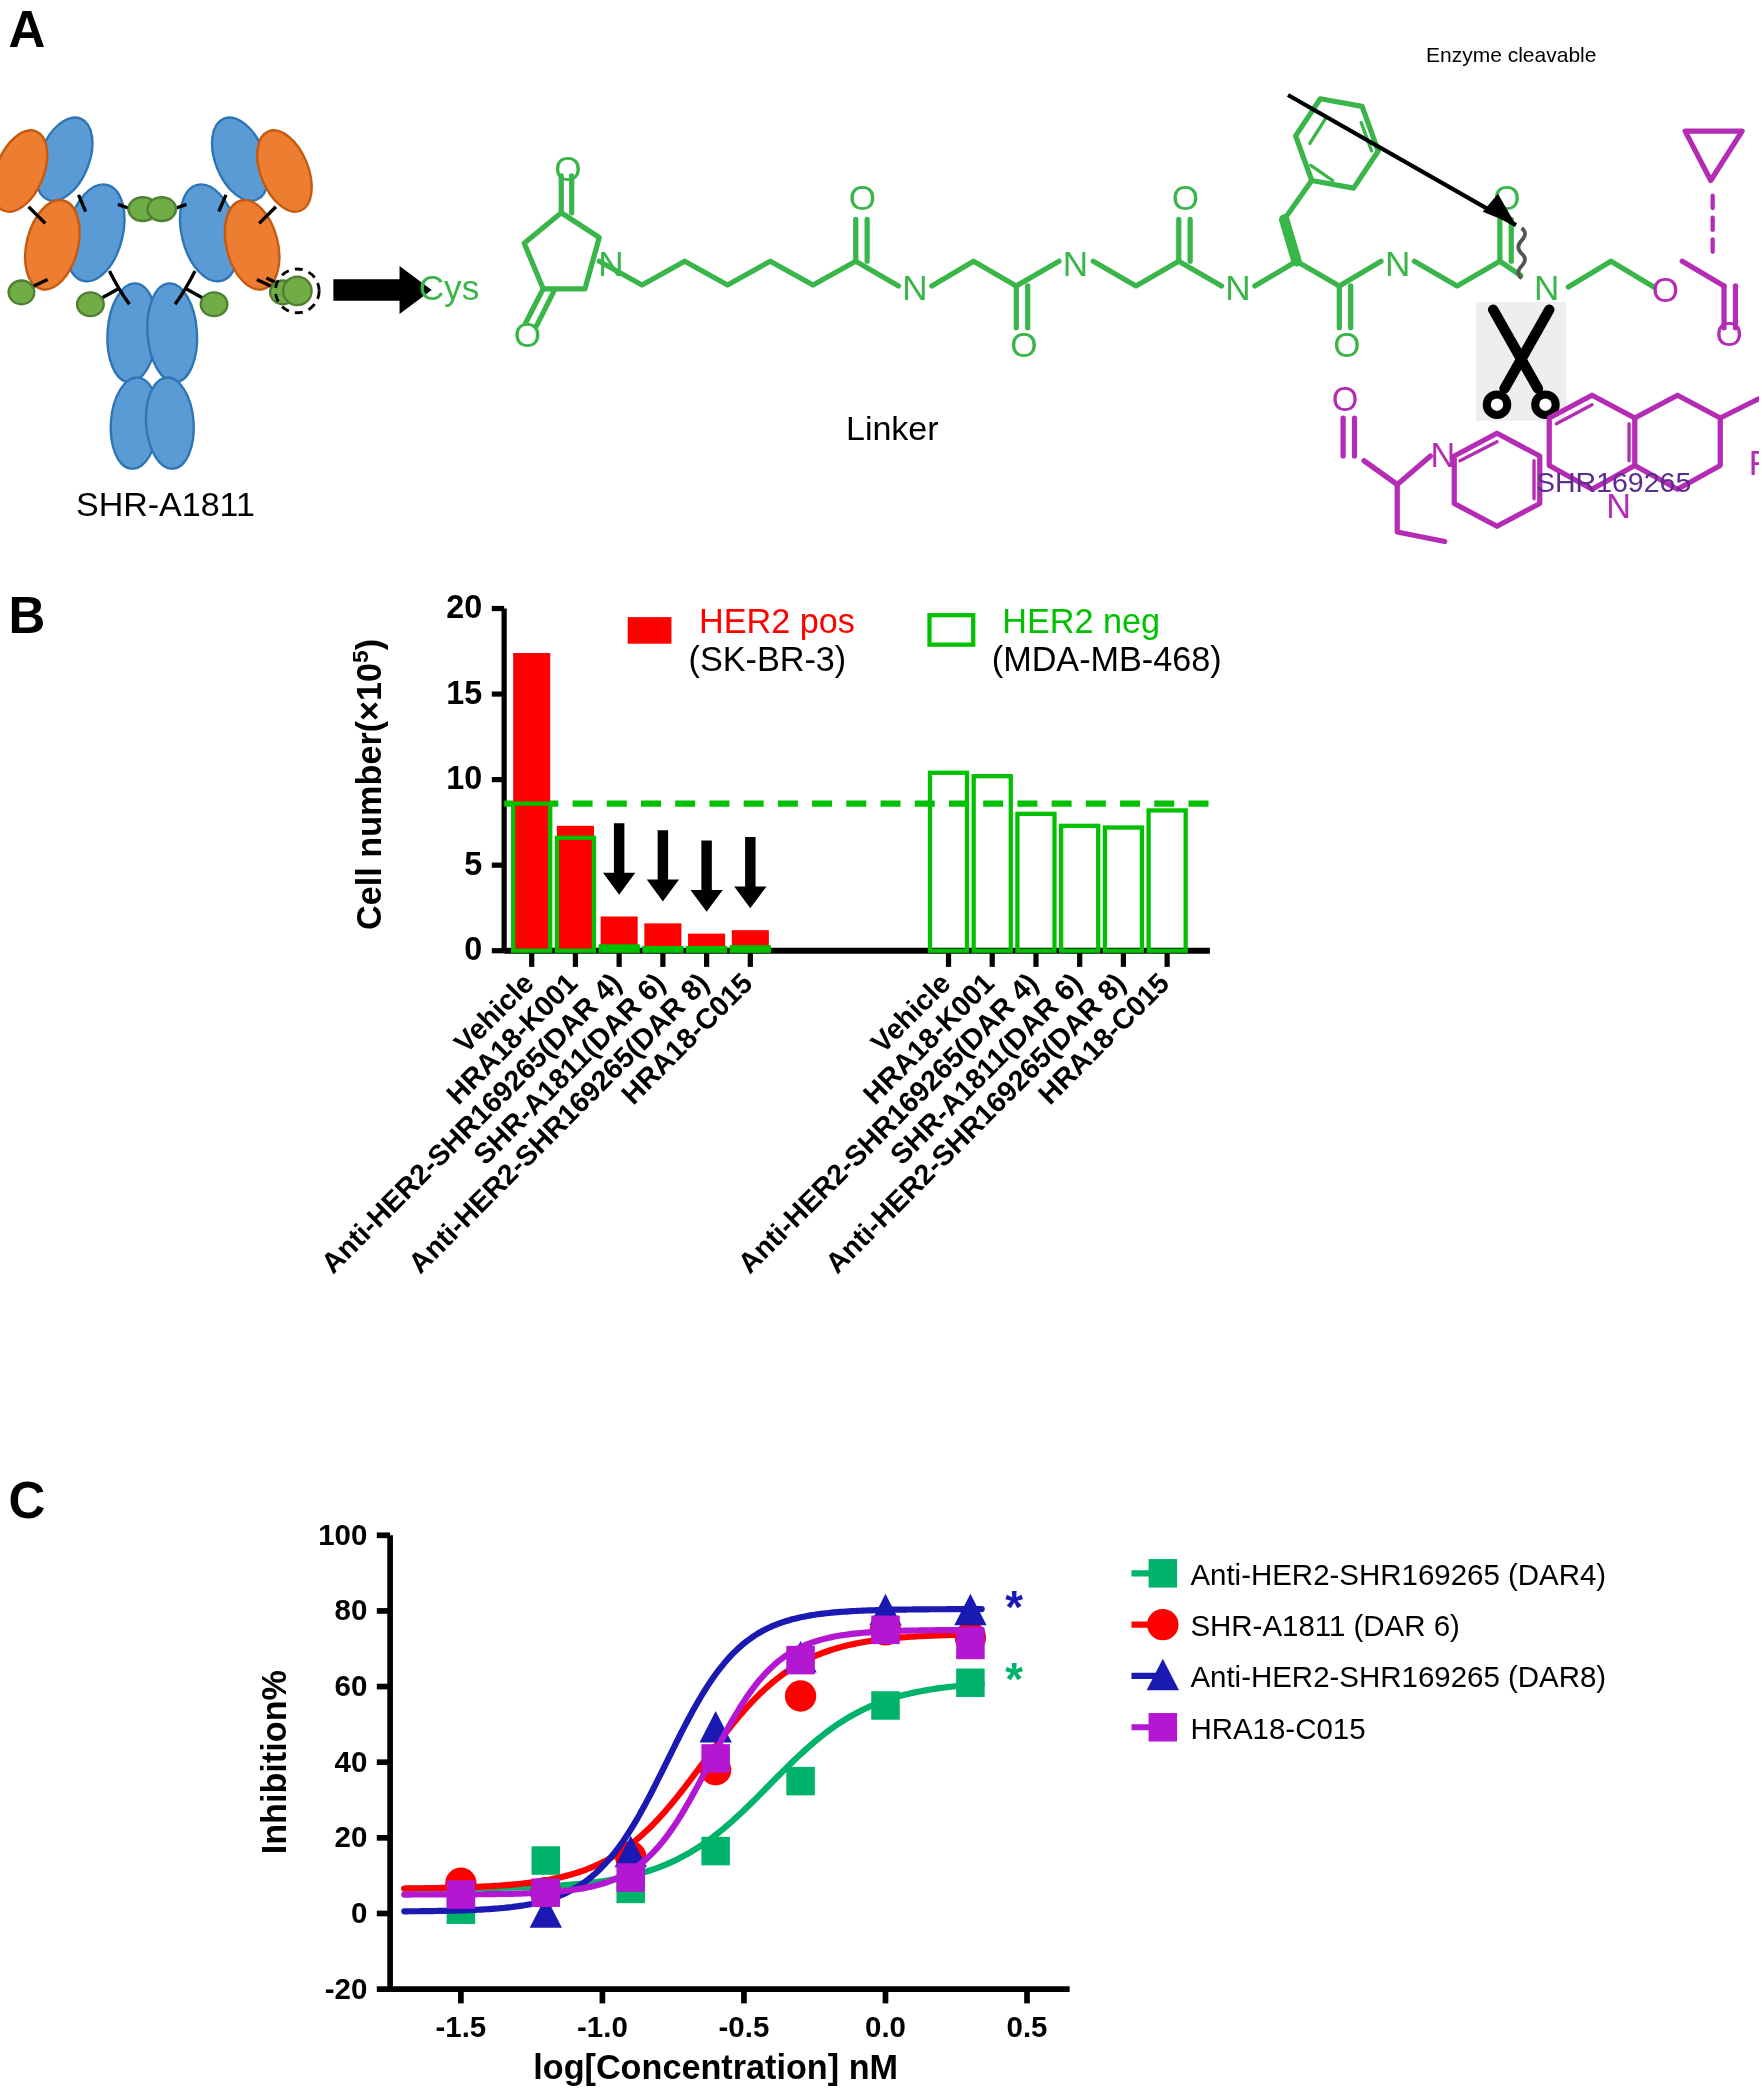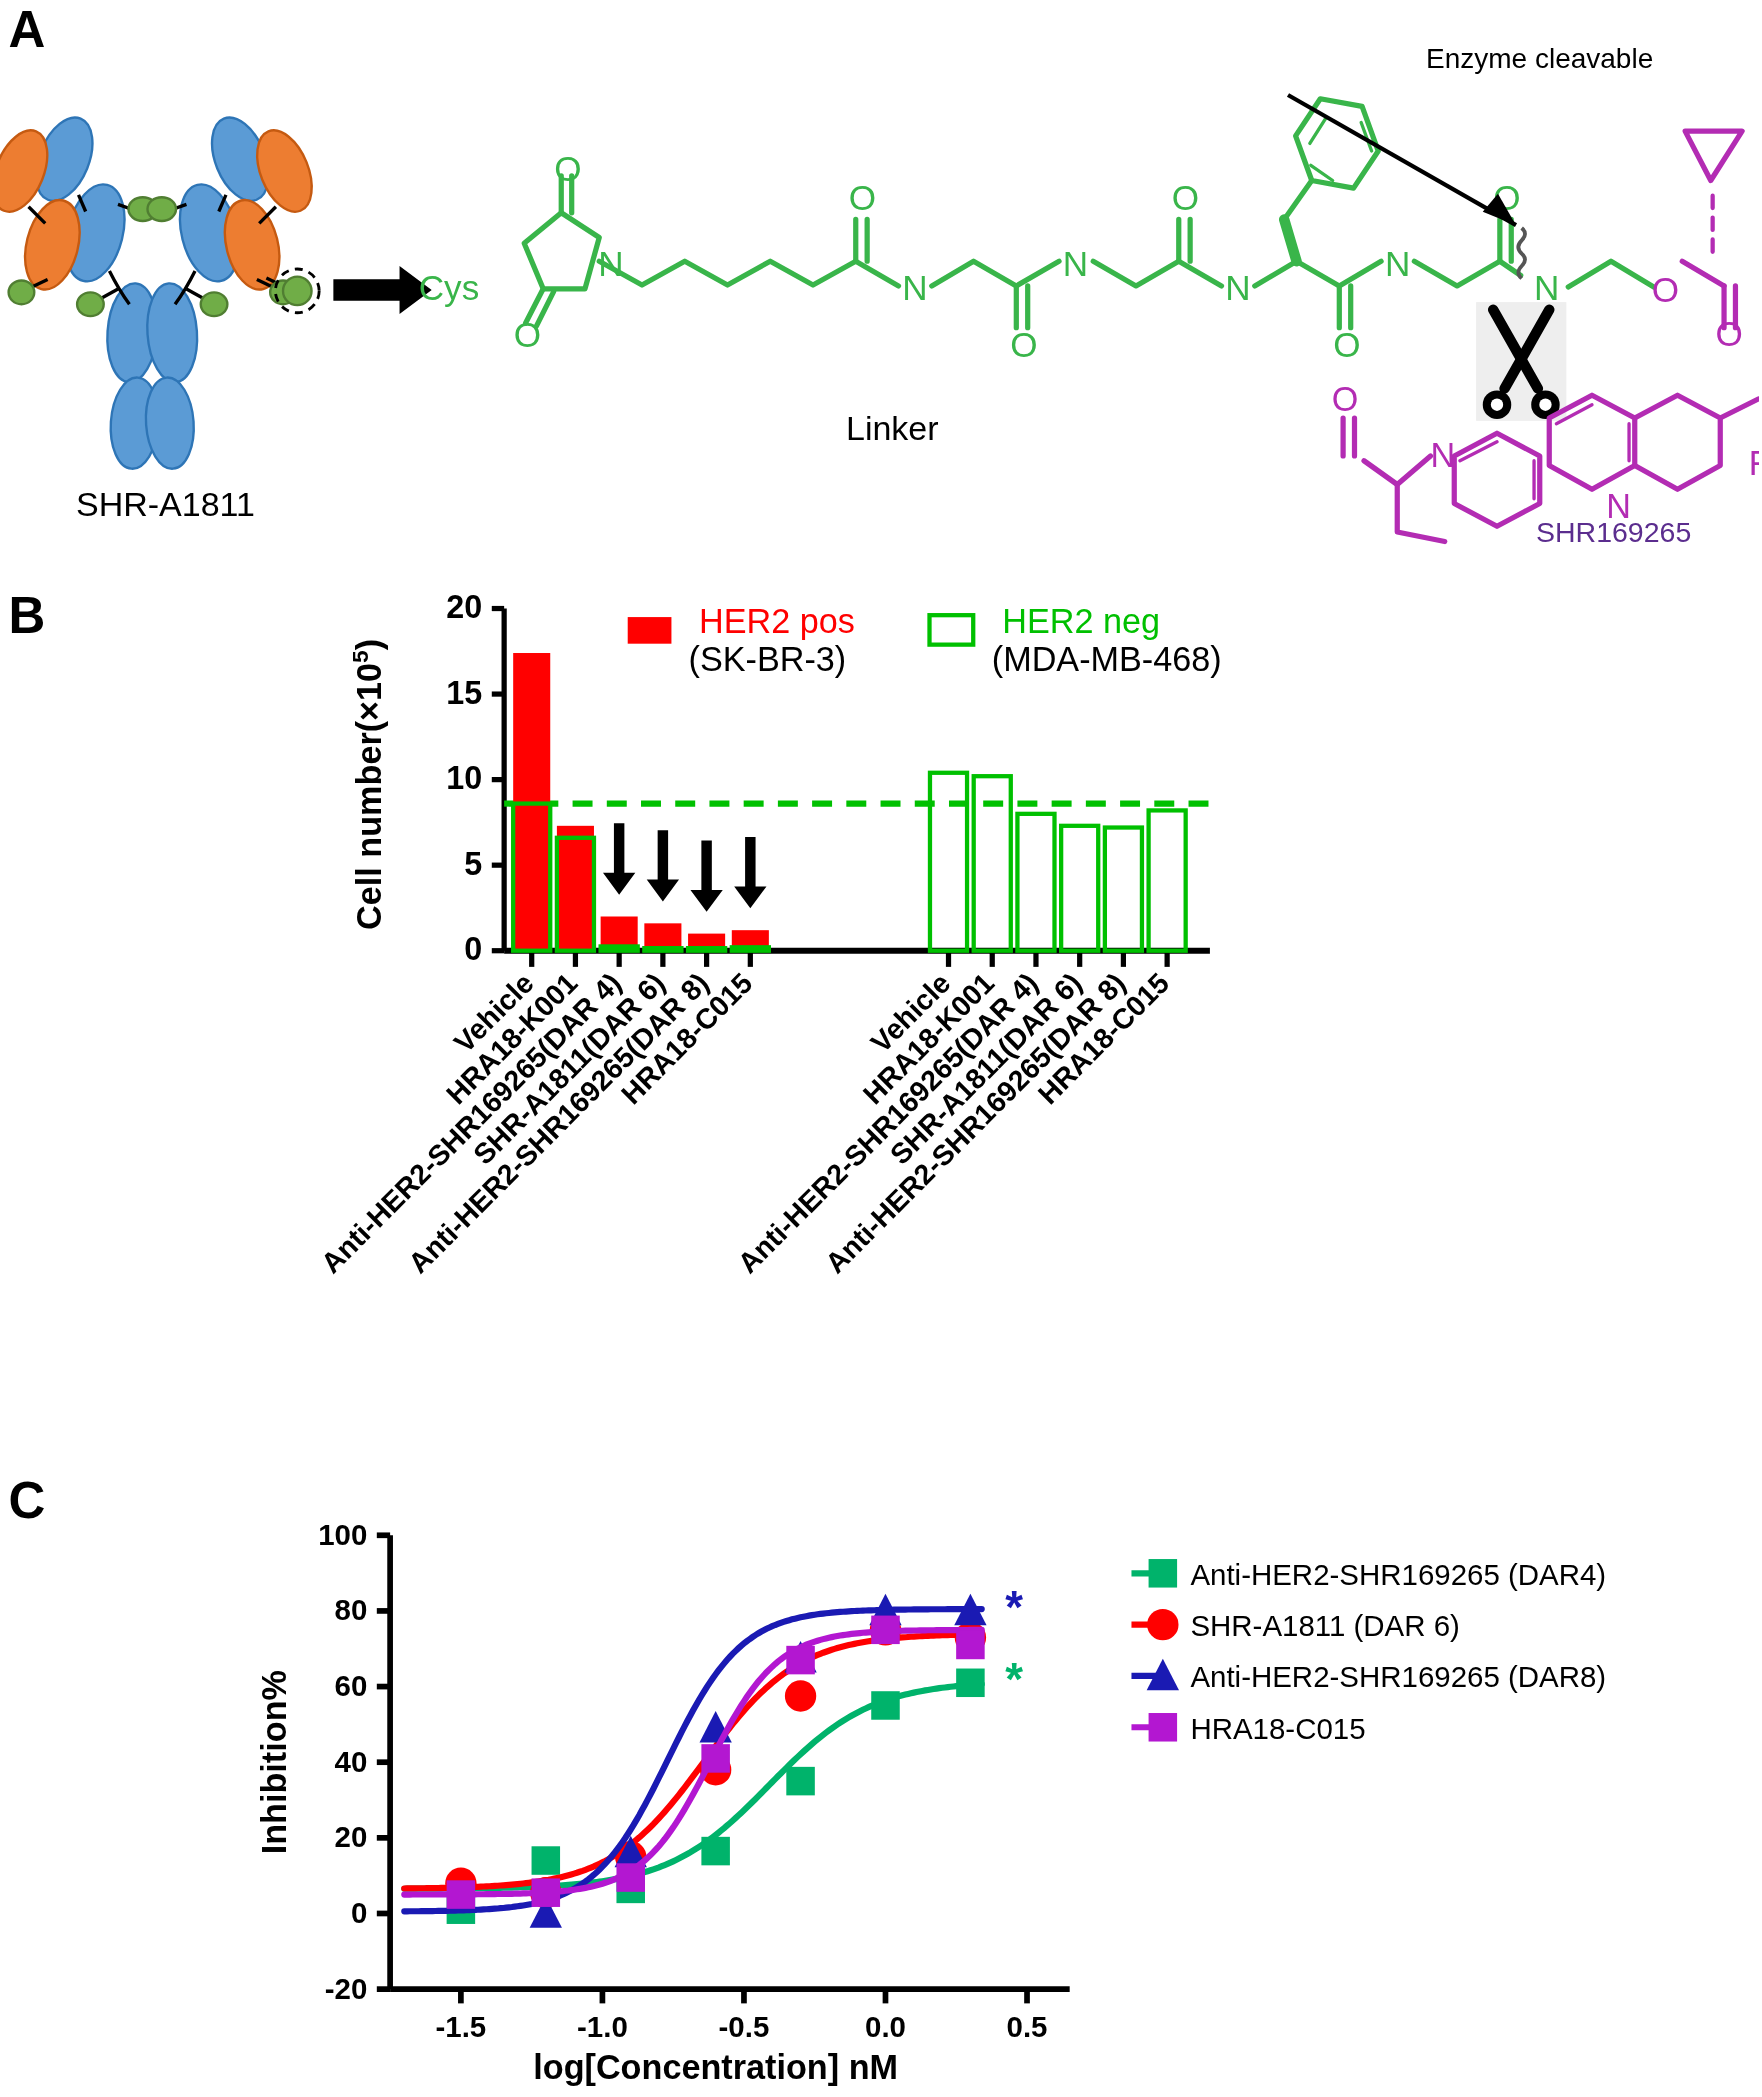--- a/index.html
+++ b/index.html
@@ -171,23 +171,23 @@
       <text x="2500" y="1010">N</text>
       <text x="2800" y="920">F</text>
     </g>
 
     <g>
       <path d="M1830 120 L2310 394" stroke="#000" stroke-width="9" fill="none"></path>
       <path d="M2310 394 L2240 366 L2272 328 Z" fill="#000"></path>
     </g>
   </svg>
 
-  <div class="abs" style="left:1426px;top:43px;font-size:28px;">Enzyme cleavable</div>
+  <div class="abs" style="left:1426px;top:43px;font-size:21px;">Enzyme cleavable</div>
   <div class="abs" style="left:846px;top:409px;font-size:34px;">Linker</div>
-  <div class="abs" style="left:1536px;top:516px;font-size:28.5px;color:#5b2d8e;">SHR169265</div>
+  <div class="abs" style="left:1536px;top:466px;font-size:28.5px;color:#5b2d8e;">SHR169265</div>
 </div>
 
 <div id="panelB-wrap">
   <div class="panel-letter" style="left:8.6px;top:28.5px;">B</div>
   <svg class="abs" style="left:0;top:0;" width="1763" height="903" viewBox="0 0 3708 1900">
 
     <g id="b-axes">
         <line x1="1060" y1="100" x2="1060" y2="820" stroke="#000" stroke-width="11"></line>
         <line x1="1034" y1="820" x2="1060" y2="820" stroke="#000" stroke-width="11"></line>
         <text x="1014" y="840" text-anchor="end" font-size="68" font-family="Liberation Sans, sans-serif" font-weight="bold" fill="#000">0</text>

